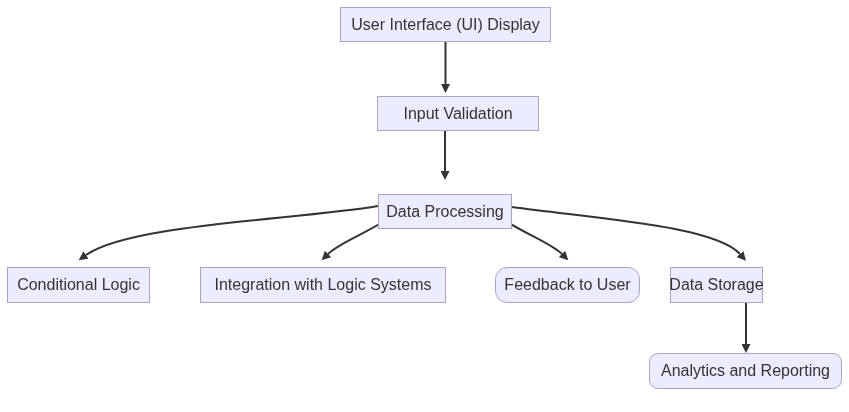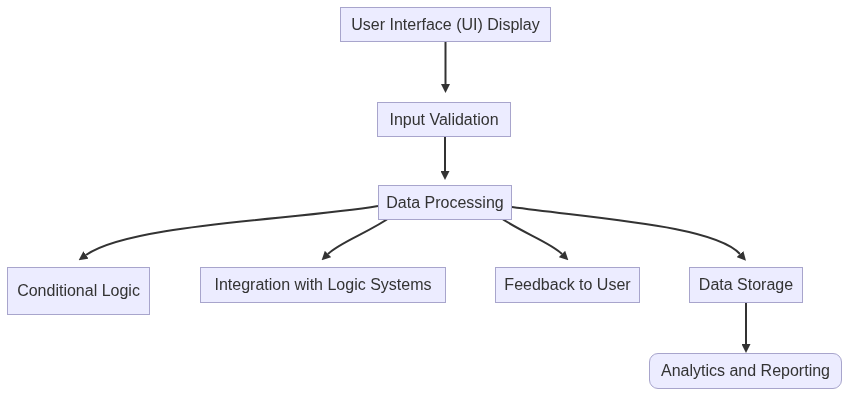--- a/index.html
+++ b/index.html
@@ -37,26 +37,26 @@
     border:1px solid var(--node-border);
     color:var(--text-color);
     font-size:16px;
     display:flex;
     align-items:center;
     justify-content:center;
     text-align:center;
     white-space:nowrap;
   }
   .n-ui          {left:340px; top:7px;   width:211px; height:35px;}
-  .n-validation  {left:377px; top:102px;  width:134px; height:35px;justify-content:center;}
-  .n-processing  {left:378px; top:185px; width:134px; height:35px;}
-  .n-conditional {left:7px;   top:267px; width:143px; height:48px;}
+  .n-validation  {left:377px; top:96px;  width:162px; height:35px;justify-content:center;}
+  .n-processing  {left:378px; top:194px; width:134px; height:35px;}
+  .n-conditional {left:7px;   top:267px; width:143px; height:36px;}
   .n-integration {left:200px; top:267px; width:246px; height:36px;}
-  .n-feedback    {left:495px; top:267px; width:145px; height:36px;}
-  .n-storage     {left:689px; top:267px; width:114px; height:36px;align-items:center;}
+  .n-feedback    {left:495px; top:267px; width:145px; height:36px;border-radius:12px;}
+  .n-storage     {left:670px; top:267px; width:93px; height:36px;align-items:center;}
   .n-analytics   {left:649px; top:353px; width:193px; height:36px;border-radius:9px;}
 </style>
 </head>
 <body>
 
 <div class="diagram">
 
   <svg class="edges" viewBox="0 0 849 412">
     <defs>
       <marker id="arrow" viewBox="0 0 10 10" refX="0" refY="5" markerUnits="userSpaceOnUse" markerWidth="9" markerHeight="9" orient="auto">

